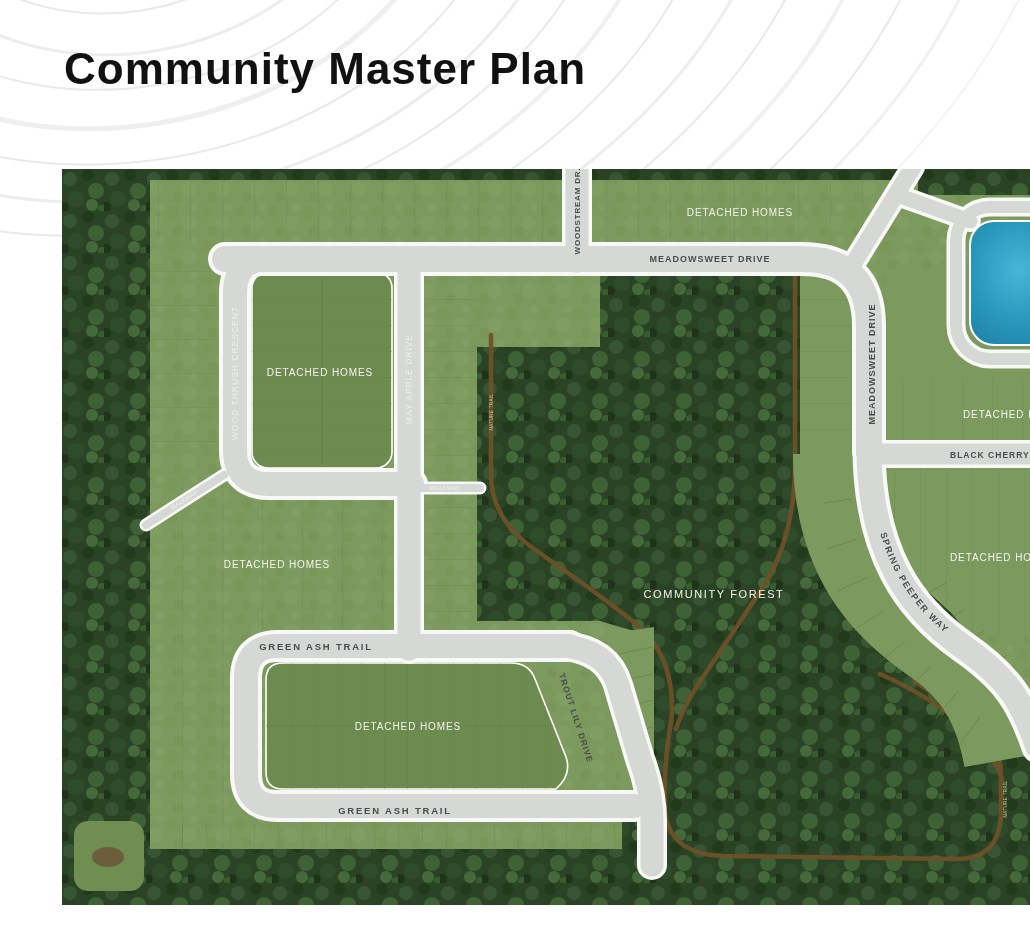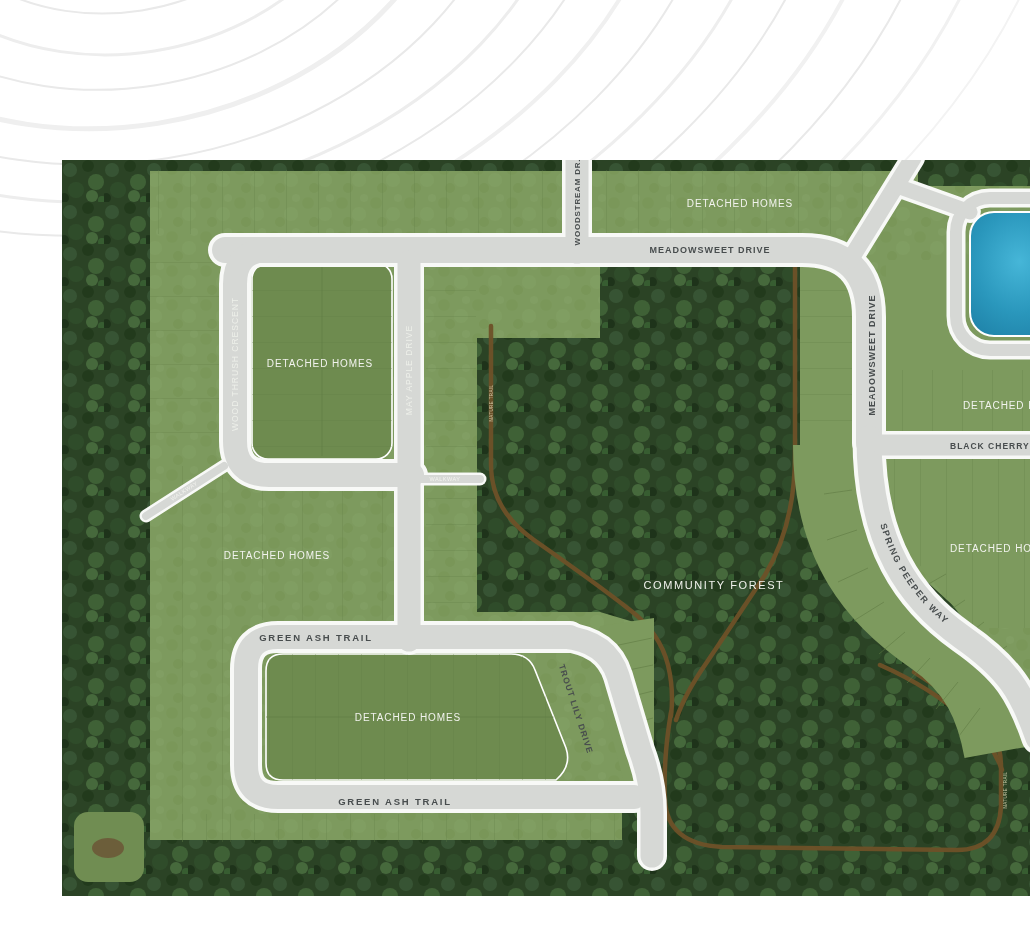--- a/index.html
+++ b/index.html
@@ -1,21 +1,21 @@
 <!DOCTYPE html>
 <html><head>
 <meta charset="utf-8">
 <style>
   html,body{margin:0;padding:0;background:#ffffff;}
   #stage{position:relative;width:1030px;height:951px;background:#ffffff;overflow:hidden;
          font-family:"Liberation Sans",sans-serif;}
   #contour{position:absolute;left:0;top:0;pointer-events:none;}
   h1#title{position:absolute;left:64px;top:44px;margin:0;font-size:44px;font-weight:700;
            letter-spacing:1px;color:#111111;font-family:"Liberation Sans",sans-serif;}
-  #map{position:absolute;left:62px;top:160px;width:968px;height:736px;}
+  #map{position:absolute;left:62px;top:169px;width:968px;height:736px;}
   svg text{font-family:"Liberation Sans",sans-serif;}
 </style>
 </head>
 <body>
 
 <div id="stage">
 
   <svg id="contour" width="1030" height="250" viewBox="0 0 1030 250">
     <g fill="none" stroke="#e9e9e9" transform="rotate(-9 120 -140)">
       <ellipse cx="120" cy="-150" rx="70" ry="55" stroke-width="3"></ellipse>
@@ -32,20 +32,21 @@
       <ellipse cx="118" cy="-150" rx="615" ry="452" stroke-width="2"></ellipse>
       <ellipse cx="122" cy="-150" rx="670" ry="486" stroke-width="3" stroke="#eeeeee"></ellipse>
       <ellipse cx="120" cy="-150" rx="726" ry="520" stroke-width="2"></ellipse>
       <ellipse cx="120" cy="-150" rx="784" ry="554" stroke-width="4" stroke="#f1f1f1"></ellipse>
       <ellipse cx="120" cy="-150" rx="843" ry="588" stroke-width="2"></ellipse>
       <ellipse cx="120" cy="-150" rx="903" ry="622" stroke-width="3" stroke="#f1f1f1"></ellipse>
       <ellipse cx="120" cy="-150" rx="964" ry="656" stroke-width="2" stroke="#f3f3f3"></ellipse>
     </g>
   </svg>
 
+  <h1 id="title">Community Master Plan</h1>
 
   <div id="map">
   <svg width="968" height="736" viewBox="0 0 968 736" xmlns="http://www.w3.org/2000/svg" xmlns:xlink="http://www.w3.org/1999/xlink">
     <defs>
       <pattern id="grass" width="34" height="34" patternUnits="userSpaceOnUse">
         <rect width="34" height="34" fill="#7d9a5e"></rect>
         <circle cx="8" cy="9" r="6" fill="#789555" opacity="0.55"></circle>
         <circle cx="25" cy="20" r="7" fill="#84a166" opacity="0.5"></circle>
         <circle cx="14" cy="28" r="5" fill="#74904f" opacity="0.45"></circle>
         <circle cx="30" cy="4" r="4" fill="#86a369" opacity="0.45"></circle>

